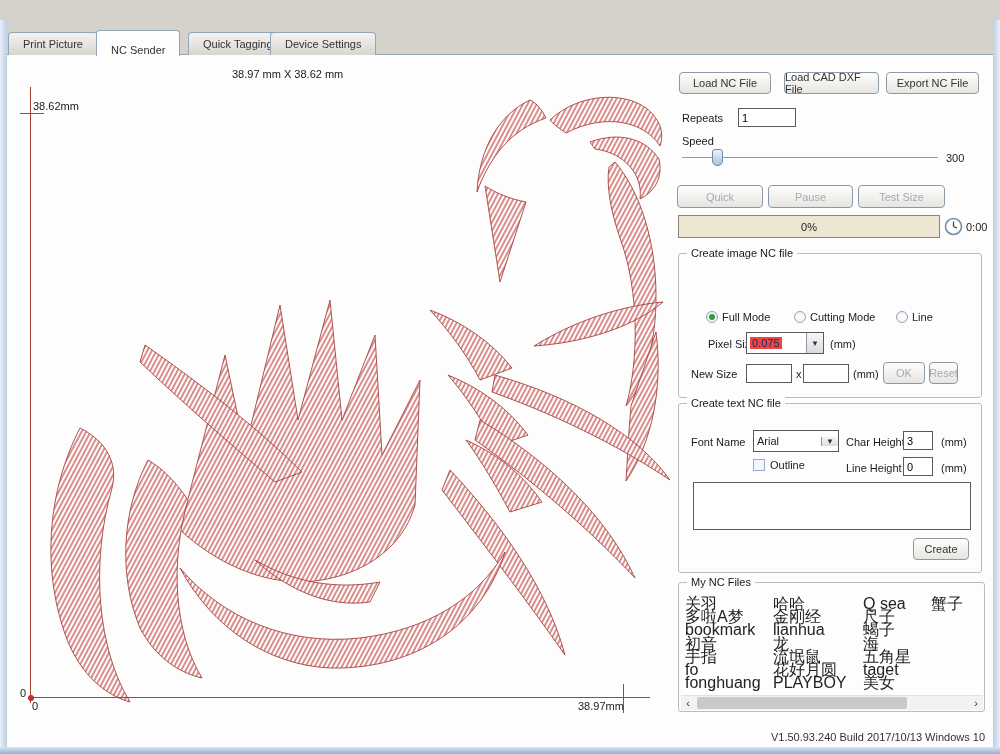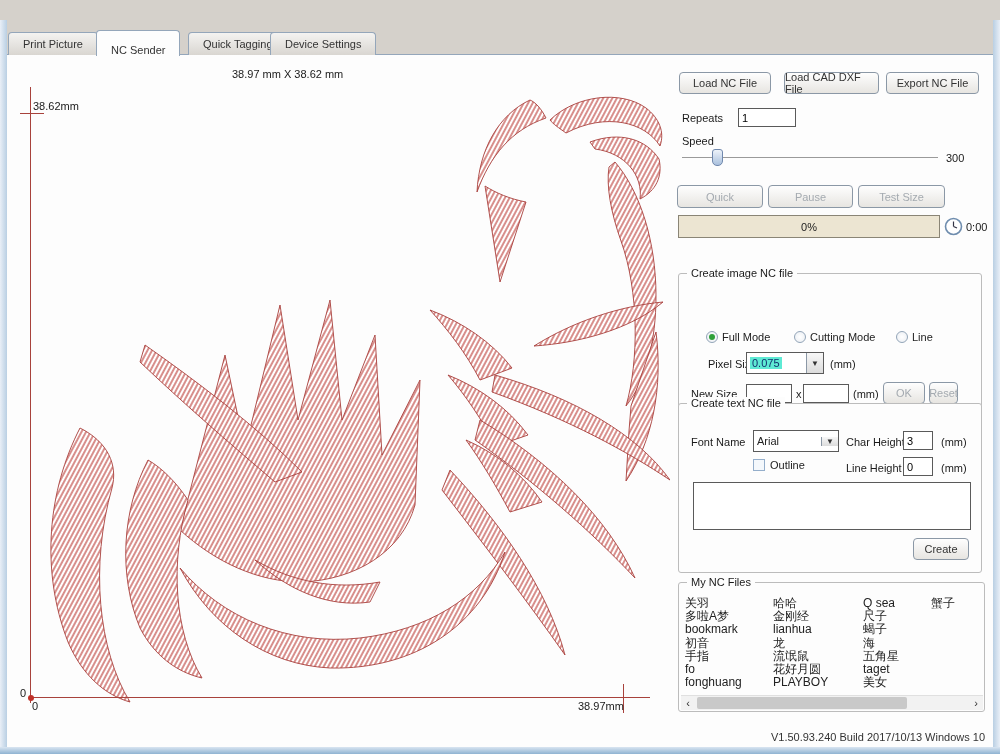--- a/index.html
+++ b/index.html
@@ -59,30 +59,30 @@
   .groupbox > .gb-title { position:absolute; top:-7px; left:8px; background:#fdfdfd; padding:0 4px; color:#1a1a1a; }
 
   .radio { position:absolute; display:flex; align-items:center; gap:4px; }
   .radio .circle { width:12px; height:12px; border-radius:50%; border:1px solid #93a5b8;
                    background:radial-gradient(#ffffff,#e9edf2); display:inline-flex; align-items:center; justify-content:center; }
   .radio .circle .dot { width:6px; height:6px; border-radius:50%; background:#2fA03a; display:none; }
   .radio.checked .circle .dot { display:block; }
 
   .combo { position:absolute; border:1px solid #5a5a5a; background:#fff; display:flex; }
   .combo .val { flex:1; display:flex; align-items:center; padding:0 3px; }
-  .combo .val .sel { background:#5eead4; color:#10306e; padding:0 2px;text-align:right; }
+  .combo .val .sel { background:#ef4444; color:#10306e; padding:0 2px;text-align:right; }
   .combo .dd { width:17px; border-left:1px solid #8b98a6; background:linear-gradient(#f7f7f7,#dcdcdc);
                display:flex; align-items:center; justify-content:center; font-size:8px; color:#333; }
 
   .checkbox { position:absolute; display:flex; align-items:center; gap:5px; }
   .checkbox .box { width:12px; height:12px; border:1px solid #94aecb; background:#f4f8fc; }
 
   .textarea { position:absolute; border:1px solid #5a5a5a; background:#fff; }
 
-  .filecol { position:absolute; top:14px; line-height:13.2px; font-size:12px; white-space:nowrap; }
+  .filecol { position:absolute; top:14px; line-height:13.2px; font-size:16px; white-space:nowrap; }
   .filecol span { display:block; }
 
   .hscroll { position:absolute; height:15px; background:#f2f2f2; border-top:1px solid #e0e0e0; }
   .hscroll .arrow { position:absolute; top:0; width:14px; height:14px; color:#333; font-size:11px;
                     display:flex; align-items:center; justify-content:center; }
   .hscroll .thumb { position:absolute; top:1px; height:12px; background:#c9c9c9; border-radius:2px; }
 
   .statusbar { position:absolute; right:15px; top:731px; color:#333; }
 
   .clock-icon { position:absolute; }
@@ -196,21 +196,21 @@
   <div class="progress" style="left:678px; top:215px; width:262px; height:23px;">
     <span>0%</span>
   </div>
   <svg class="clock-icon" style="left:944px; top:217px;" width="19" height="19" viewBox="0 0 19 19">
     <circle cx="9.5" cy="9.5" r="8" fill="#ffffff" stroke="#6f8dae" stroke-width="1.6"></circle>
     <line x1="9.5" y1="9.5" x2="9.5" y2="4.5" stroke="#334" stroke-width="1.2"></line>
     <line x1="9.5" y1="9.5" x2="13" y2="11" stroke="#334" stroke-width="1.2"></line>
   </svg>
   <div class="label" style="left:966px; top:221px;">0:00</div>
 
-  <div class="groupbox" style="left:678px; top:253px; width:304px; height:145px;margin-top:20px;">
+  <div class="groupbox" style="left:678px; top:253px; width:304px; height:145px;">
     <span class="gb-title">Create image NC file</span>
 
     <div class="radio checked" style="left:27px; top:57px;">
       <span class="circle">
           <span class="dot"></span>
         </span>
       <span>Full Mode</span>
     </div>
     <div class="radio" style="left:115px; top:57px;">
       <span class="circle"></span>

